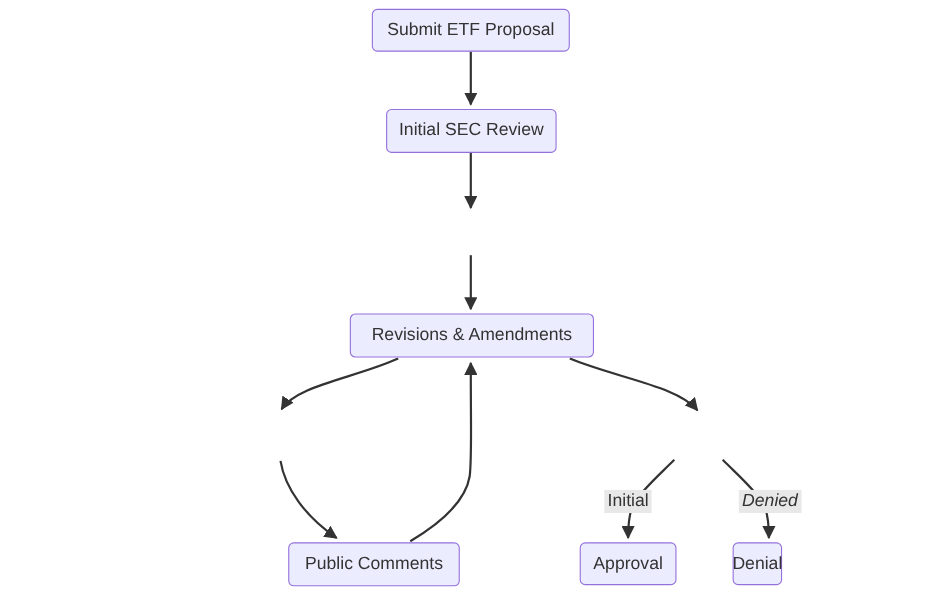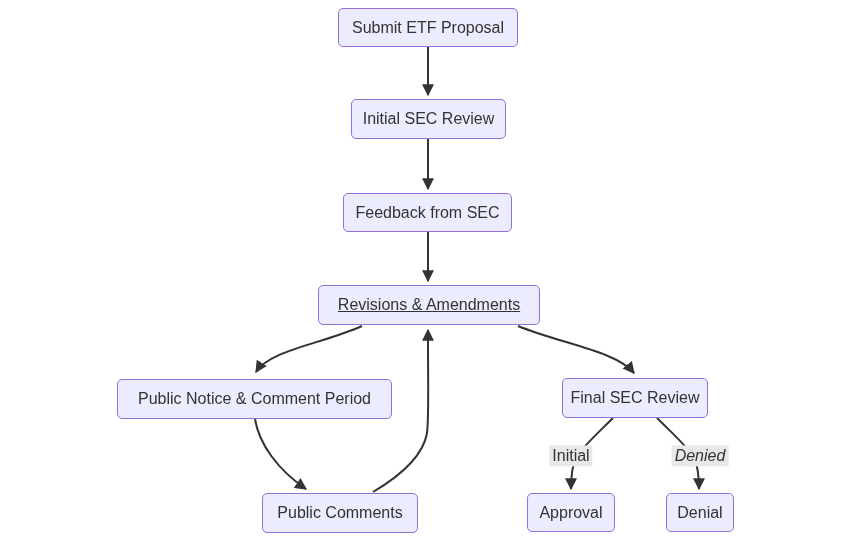--- a/index.html
+++ b/index.html
@@ -76,31 +76,28 @@
     <path class="edge" d="M 255 419 C 259 444, 278 470, 306 489" marker-end="url(#arrow)"></path>
     <path class="edge" d="M 373 492 C 400 476, 423 457, 427 433 C 429 416, 428 400, 428 330" marker-end="url(#arrow)"></path>
     <path class="edge" d="M 613 418 C 599 432, 583 446, 576 458 C 572 466, 571 477, 571 489" marker-end="url(#arrow)"></path>
     <path class="edge" d="M 657 418 C 671 432, 687 446, 694 458 C 698 466, 699 477, 699 489" marker-end="url(#arrow)"></path>
   </svg>
 
   <div class="node" style="left:338px; top:8px; width:180px; height:39px;">Submit ETF Proposal</div>
 
   <div class="node" style="left:351px; top:99px; width:155px; height:40px;">Initial SEC Review</div>
 
-  <div class="node" style="left:343px; top:193px; width:169px; height:39px;">Feedback from SEC</div>
 
-  <div class="node" style="left:318px; top:285px; width:222px; height:40px;text-decoration:underline;">Revisions &amp; Amendments</div>
+  <div class="node" style="left:318px; top:285px; width:222px; height:40px;">Revisions &amp; Amendments</div>
 
-  <div class="node" style="left:117px; top:379px; width:275px; height:40px;">Public Notice &amp; Comment Period</div>
 
-  <div class="node" style="left:562px; top:378px; width:146px; height:40px;">Final SEC Review</div>
 
   <div class="node" style="left:262px; top:493px; width:156px; height:40px;">Public Comments</div>
 
   <div class="node" style="left:527px; top:493px; width:88px; height:39px;">Approval</div>
 
-  <div class="node" style="left:666px; top:493px; width:68px; height:39px;">Denial</div>
+  <div class="node" style="left:666px; top:493px; width:45px; height:39px;">Denial</div>
 
   <div class="edge-label" style="left:571px; top:456px;">Initial</div>
 
   <div class="edge-label" style="left:700px; top:456px;font-style:italic;">Denied</div>
 
 </div>
 
 </body></html>

